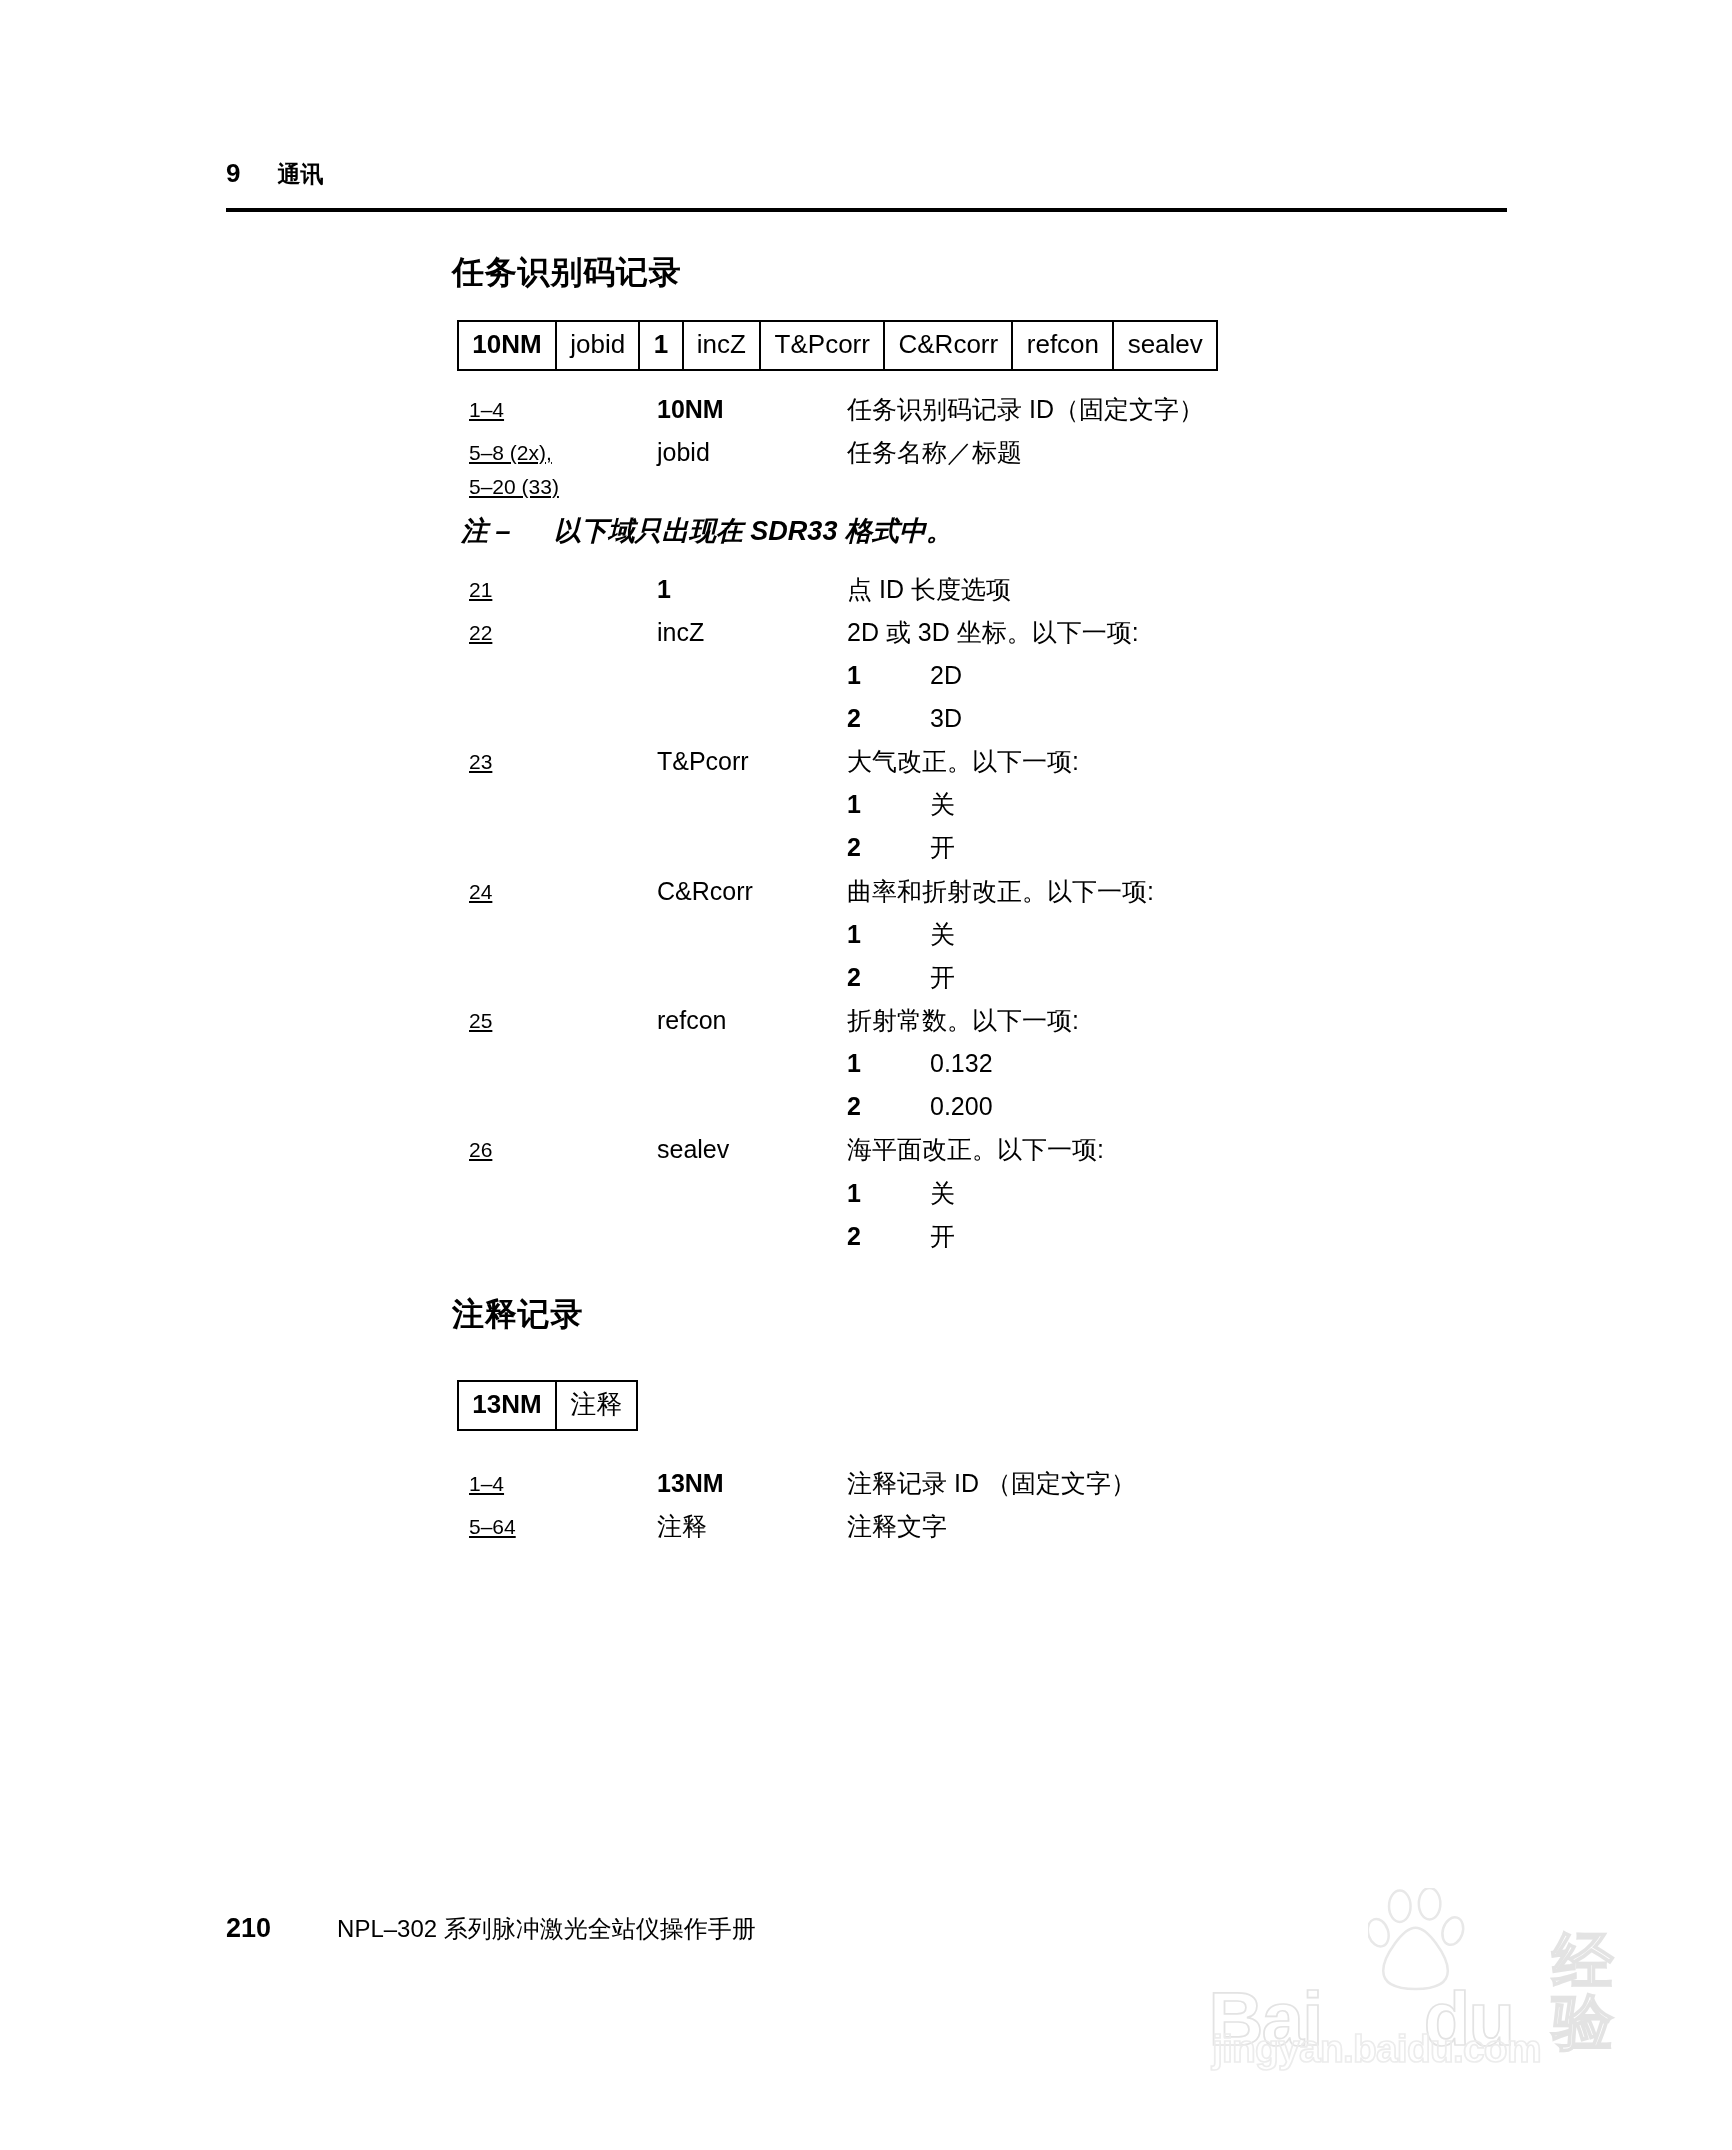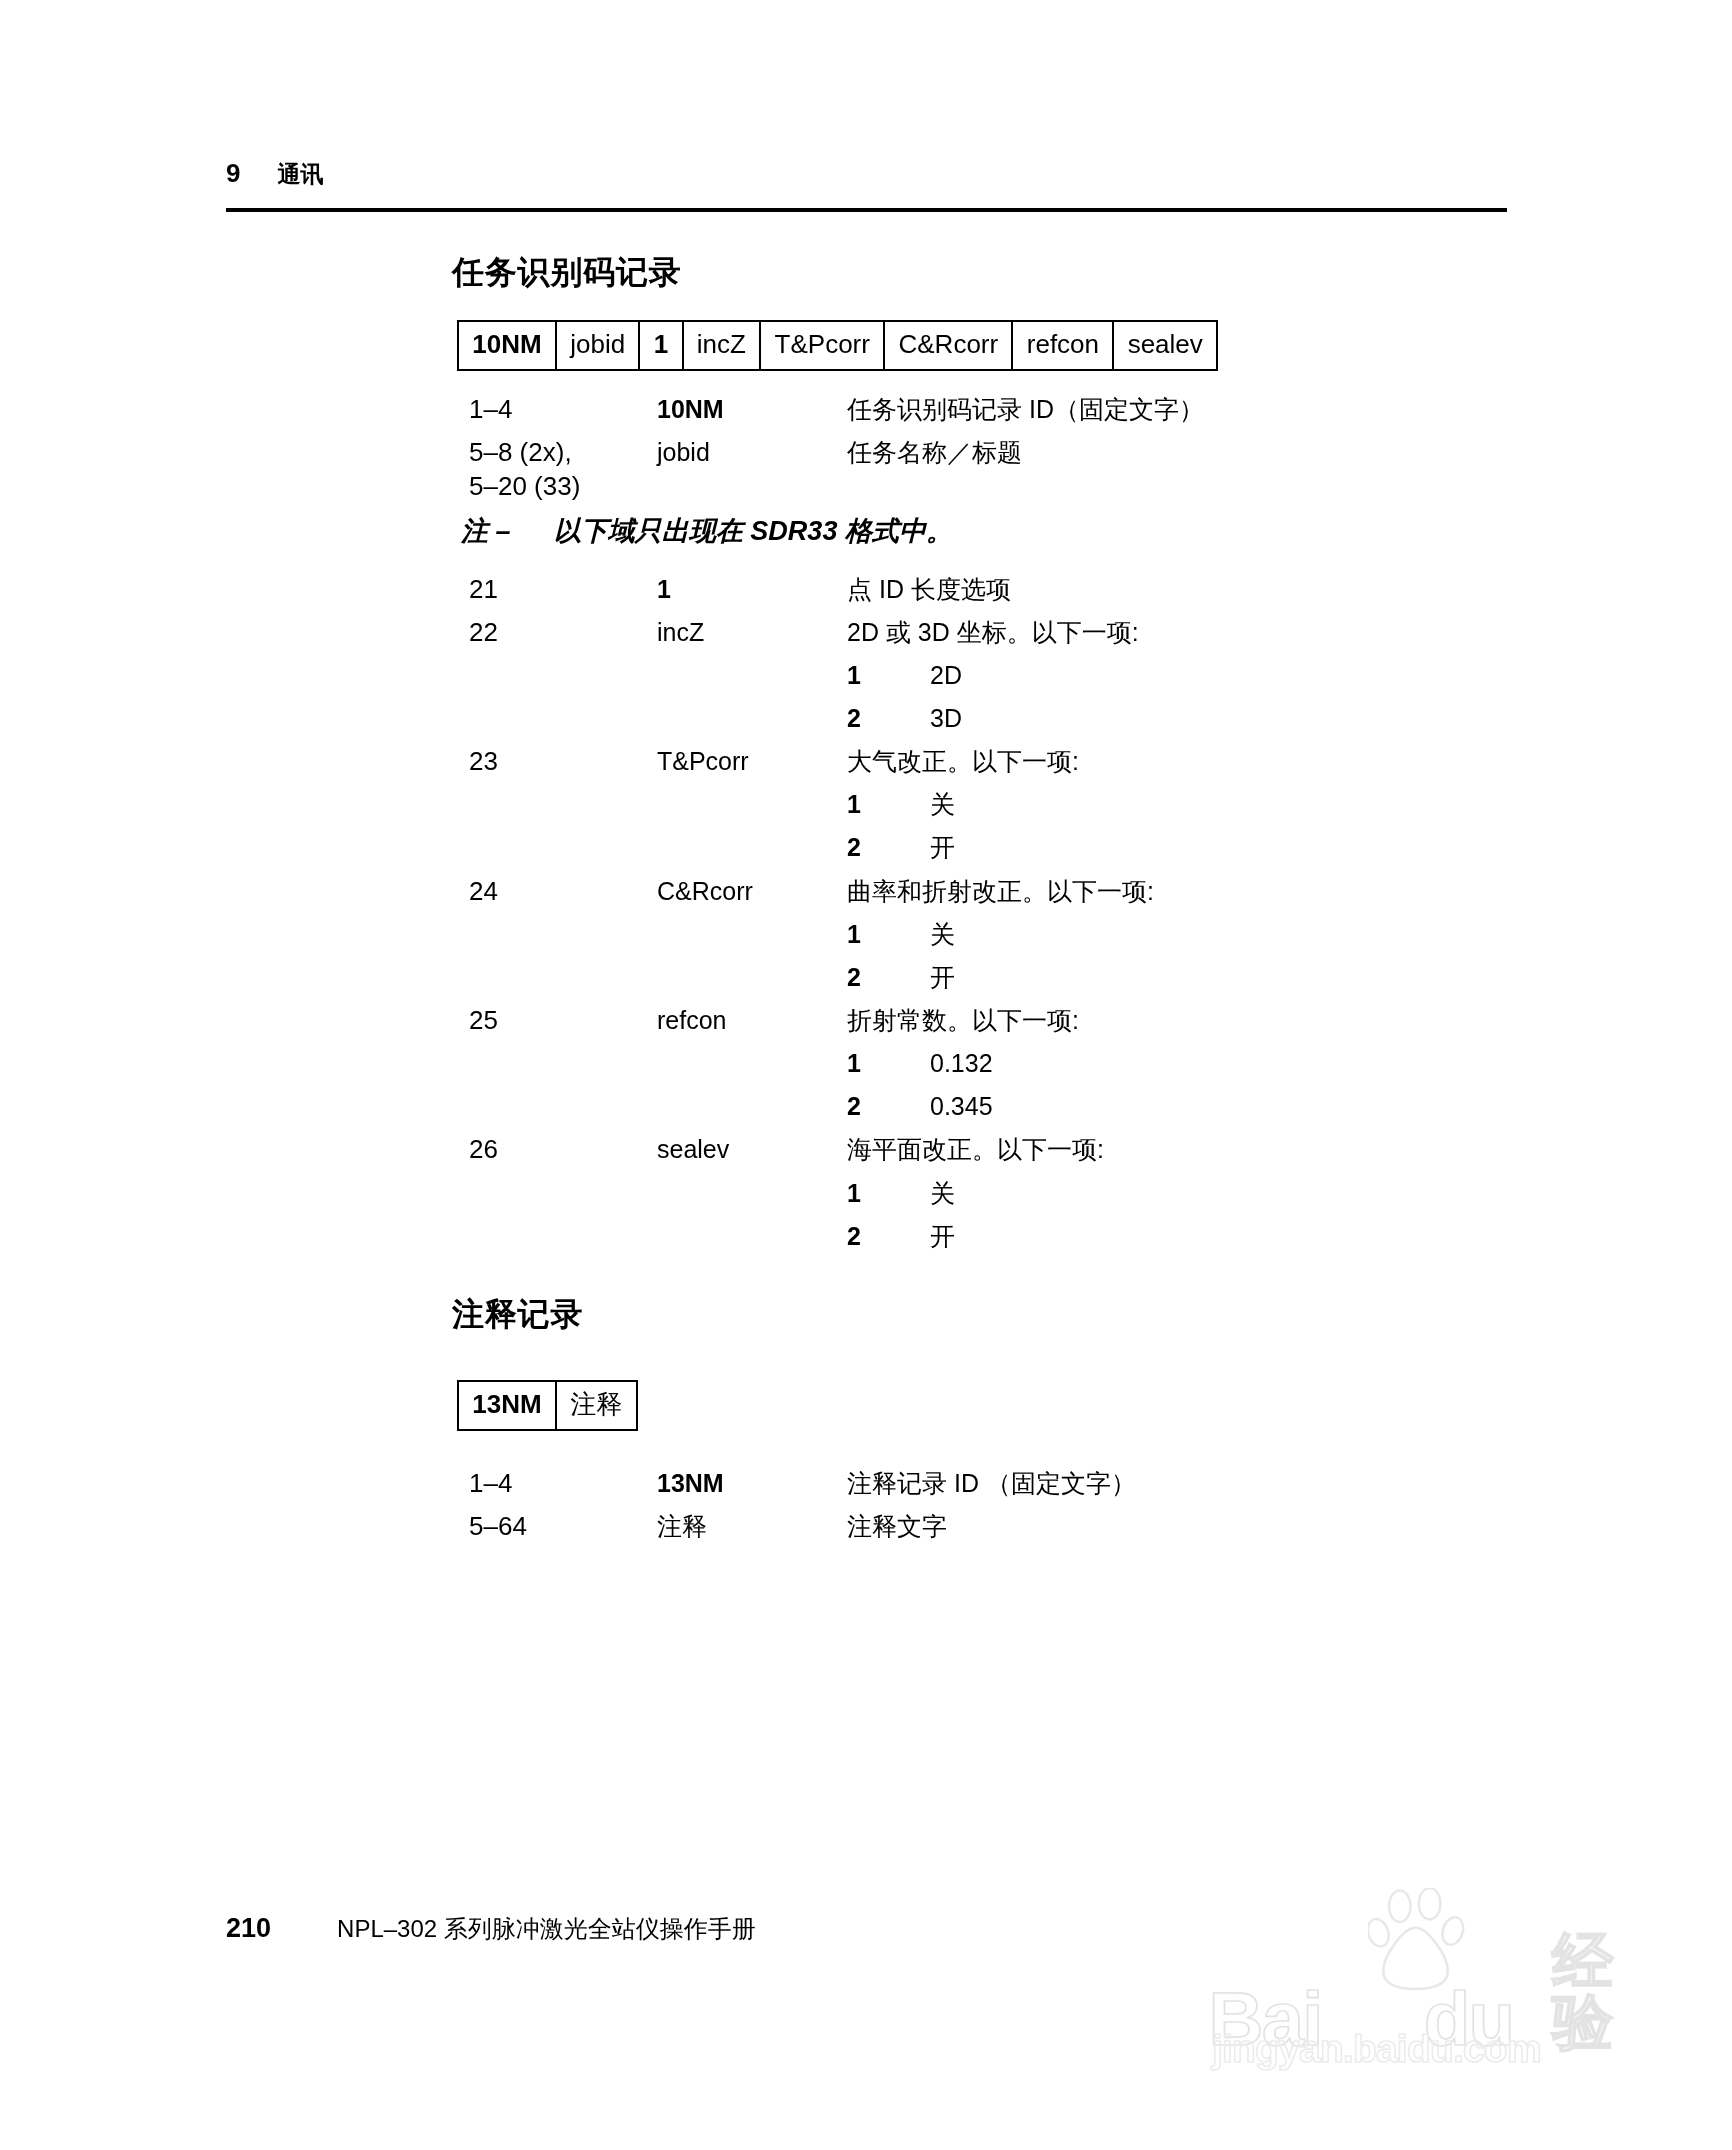--- a/index.html
+++ b/index.html
@@ -77,22 +77,23 @@
 
   
   .defn-row {
     position: absolute;
     display: block;
     white-space: nowrap;
   }
   .col-pos {
     position: absolute;
     left: 0;
-    font-size: 26px;
+    font-size: 21px;
     line-height: 43px;
+    text-decoration: underline;
   }
   .col-name {
     position: absolute;
     left: 188px;
     font-size: 25px;
     line-height: 43px;
   }
   .col-name.bold { font-weight: bold; }
   .col-desc {
     position: absolute;
@@ -300,21 +301,21 @@
     <span class="col-pos">25</span>
     <span class="col-name">refcon</span>
     <span class="col-desc">折射常数。以下一项:</span>
   </div>
   <div class="subopt" style="left:847px; top:1042px;">
     <span class="key">1</span>
     <span class="val">0.132</span>
   </div>
   <div class="subopt" style="left:847px; top:1085px;">
     <span class="key">2</span>
-    <span class="val">0.345</span>
+    <span class="val">0.200</span>
   </div>
 
   <div class="defn-row" style="left:469px; top:1128px;">
     <span class="col-pos">26</span>
     <span class="col-name">sealev</span>
     <span class="col-desc">海平面改正。以下一项:</span>
   </div>
   <div class="subopt" style="left:847px; top:1172px;">
     <span class="key">1</span>
     <span class="val">关</span>

